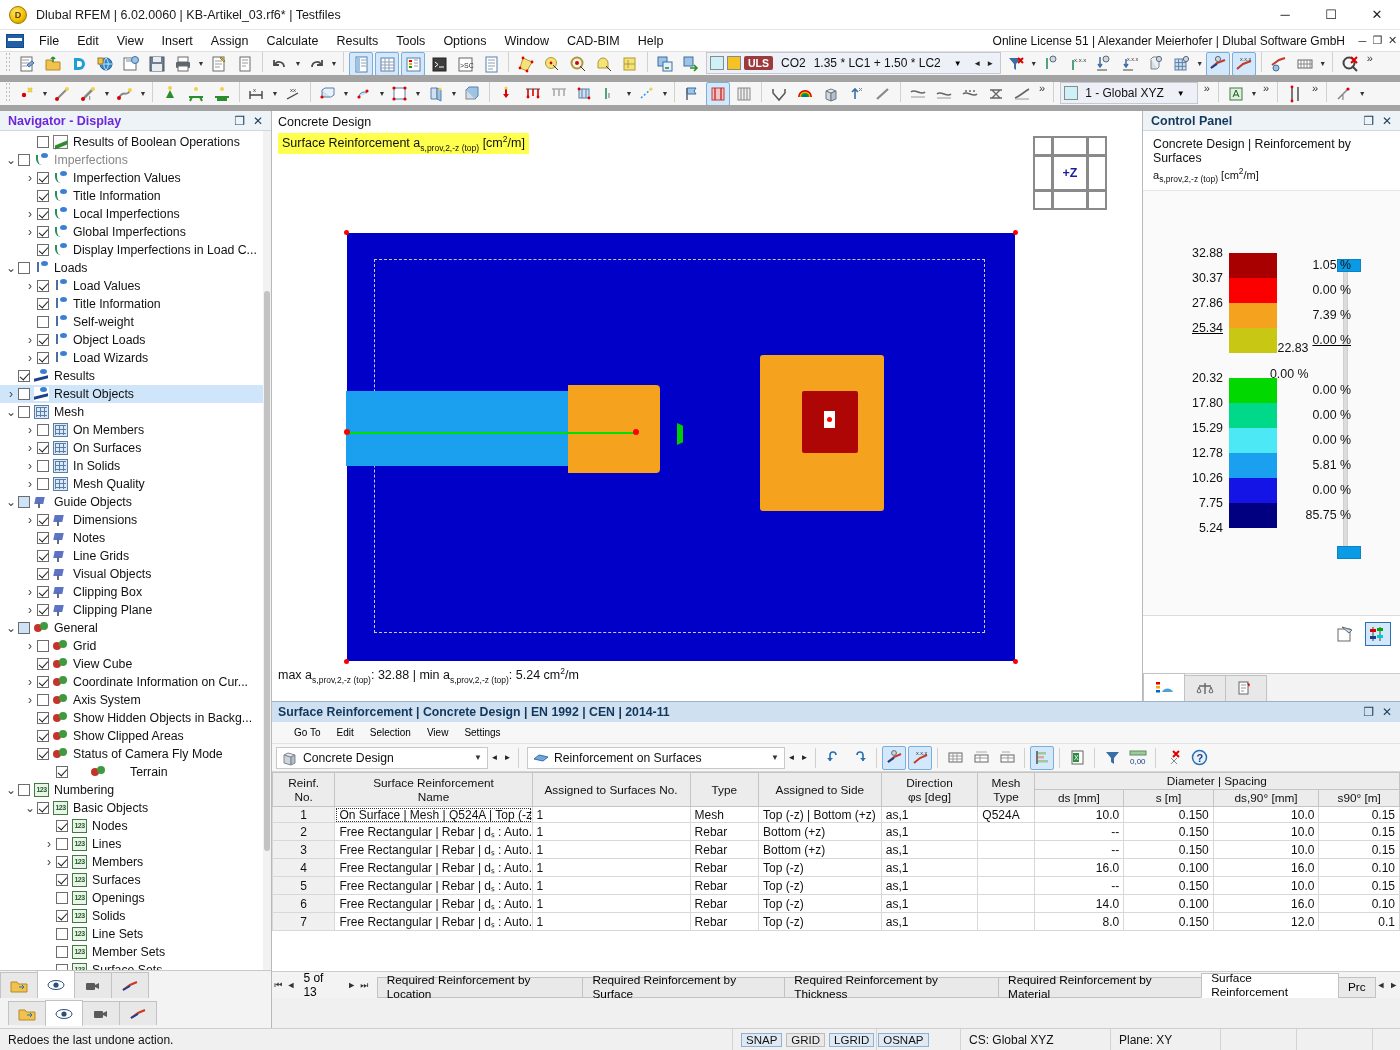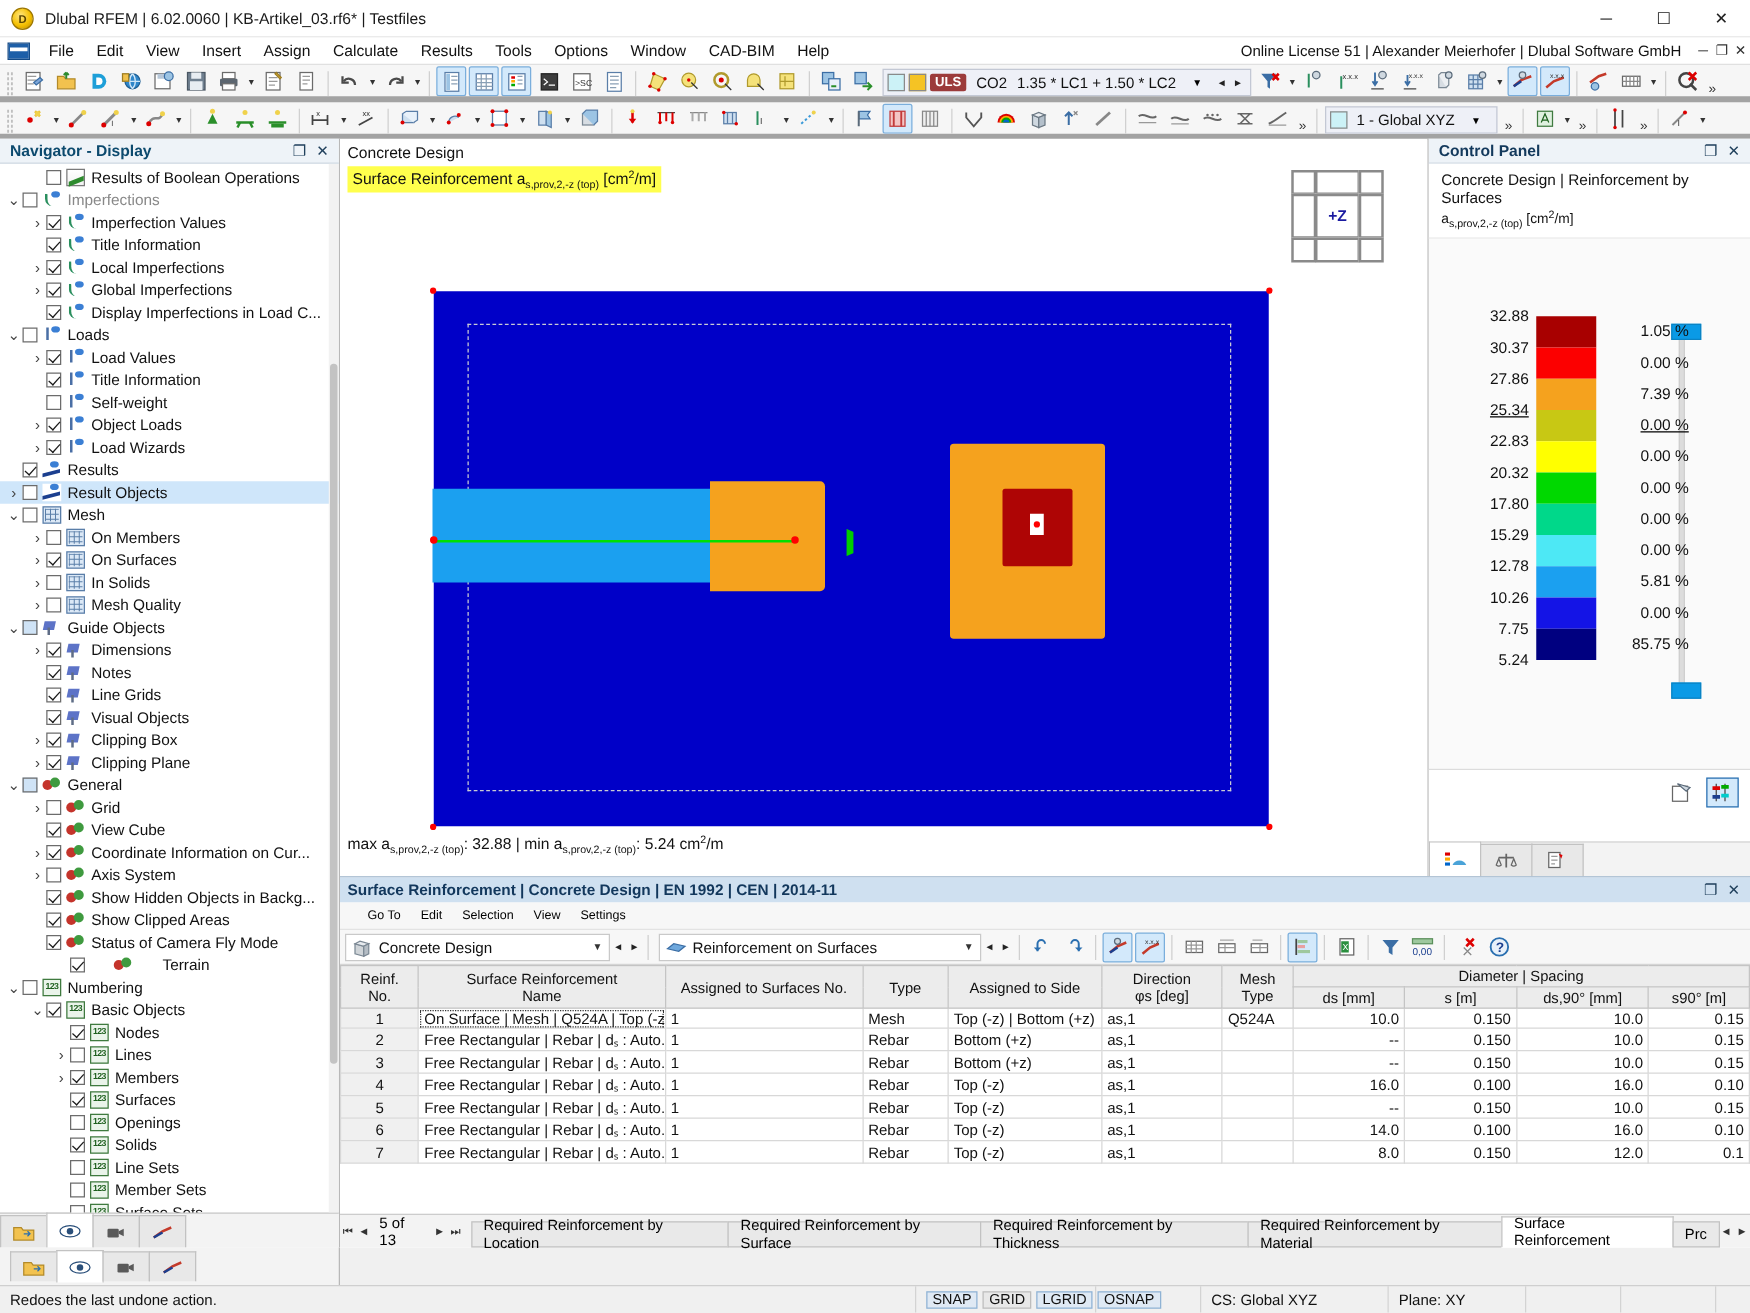--- a/index.html
+++ b/index.html
@@ -35,22 +35,22 @@
      border-bottom:1px solid #e0e0e0; }
   #menubar .mlogo { width:18px;height:14px;margin:0 6px 0 6px;
      background:linear-gradient(#1d5fa8,#1d5fa8); position:relative; border:1px solid #144a86;}
   #menubar .mlogo:after{content:"";position:absolute;left:1px;top:3px;width:14px;height:3px;background:#fff;}
   #menubar .mi { padding:2px 9px; font-size:12.5px; color:#111; cursor:default; }
   #menubar .right { margin-left:auto; display:flex; align-items:center; }
   #menubar .lic { font-size:12px; color:#111; padding-right:10px; }
   #menubar .wctl { width:15px;text-align:center;font-size:11px;color:#333; }
 
   
-  .toolbar { height:30px; background:#f6f6f6; display:flex; align-items:flex-end;
-     border-bottom:5px solid #a3a3a3; padding-left:2px; overflow:hidden; }
+  .toolbar { height:30px; background:#f6f6f6; display:flex; align-items:flex-start;
+     border-bottom:7px solid #a3a3a3; padding-left:2px; overflow:hidden; }
   .tb2 { background:#f6f6f6; }
   .grip { width:6px;height:20px; margin:0 3px;
      background-image:radial-gradient(#b9b9b9 40%, transparent 41%);
      background-size:3px 4px; opacity:.9;}
   .tbtn { width:24px;height:24px; display:flex;align-items:center;justify-content:center;
      border:1px solid transparent; border-radius:2px; margin:0 1px; position:relative;}
   .tbtn.sel { background:#d3e9fb; border:1px solid #7aaedc; }
   .sep { width:1px;height:20px;background:#d0d0d0;margin:0 4px; }
   .caret { width:10px;height:22px;display:flex;align-items:center;justify-content:center;
      font-size:7px;color:#333; }
@@ -65,21 +65,21 @@
   .arrbtn{width:13px;height:20px;display:flex;align-items:center;justify-content:center;font-size:8px;color:#222;}
 
   
   #main { position:absolute; top:111px; left:0; right:0; bottom:52px; }
 
   
   #navigator { position:absolute; left:0; top:0; width:272px; bottom:0; background:#fff;
      border-right:1px solid #b8b8b8; display:flex; flex-direction:column; }
   #navhdr { height:20px; background:#eef3f8; display:flex; align-items:center;
      padding:0 4px 0 8px; border-bottom:1px solid #cfd9e2; }
-  #navhdr .t { font-weight:bold; font-size:12.5px; color:#0c4a6e; }
+  #navhdr .t { font-weight:bold; font-size:12.5px; color:#6d28d9; }
   #navhdr .acts { margin-left:auto; display:flex; gap:8px; padding-right:4px; }
   #navhdr .acts span { font-size:12px; color:#20405c; cursor:default;}
   #navtree { flex:1; overflow:hidden; position:relative; padding-top:2px; }
   .trow { height:18px; display:flex; align-items:center; white-space:nowrap; font-size:12.3px; padding-left:2px;}
   .trow.sel { background:#cfe6fa; }
   .trow .exp { width:14px; text-align:center; font-size:9px; color:#444; }
   .trow .exp.none { color:transparent; }
   .cb { width:12px;height:12px;border:1px solid #6c6c6c;background:#fff;margin-right:4px;
      position:relative;flex:0 0 12px;}
   .cb.on:after{content:"";position:absolute;left:3px;top:0px;width:4px;height:8px;
@@ -1204,21 +1204,21 @@
         <div class="lgrow" style="top: 112px;">
           <div class="lgval" style="position: relative; top: -12px;">27.86</div>
           <div class="lgswatch" style="background: rgb(245, 162, 30);"></div>
           <div class="lgpct">7.39 %</div>
         </div>
         <div class="lgrow" style="top: 137px; text-decoration: underline;">
           <div class="lgval" style="position: relative; top: -12px;">25.34</div>
           <div class="lgswatch" style="background: rgb(200, 200, 20);"></div>
           <div class="lgpct">0.00 %</div>
         </div>
-        <div class="lgrow" style="top: 162px;">
+        <div class="lgrow" style="top: 162px; flex-direction: column;">
           <div class="lgval" style="position: relative; top: -12px;">22.83</div>
           <div class="lgswatch" style="background: rgb(255, 255, 0);"></div>
           <div class="lgpct">0.00 %</div>
         </div>
         <div class="lgrow" style="top: 187px;">
           <div class="lgval" style="position: relative; top: -12px;">20.32</div>
           <div class="lgswatch" style="background: rgb(0, 216, 0);"></div>
           <div class="lgpct">0.00 %</div>
         </div>
         <div class="lgrow" style="top: 212px;">

